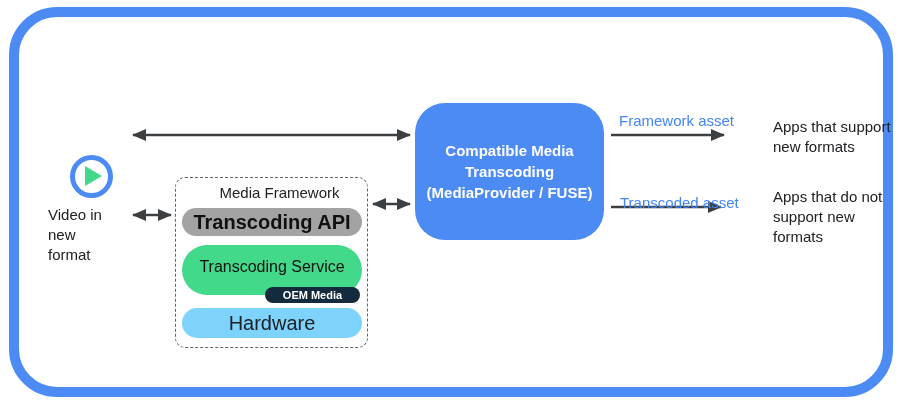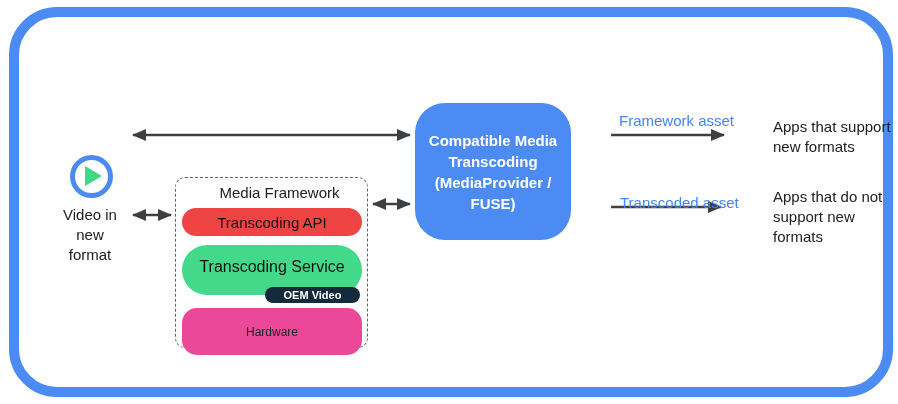--- a/index.html
+++ b/index.html
@@ -40,21 +40,21 @@
     width: 0; height: 0;
     border-top: 10px solid transparent;
     border-bottom: 10px solid transparent;
     border-left: 17px solid #3FD989;
   }
 
   .source-label {
     position: absolute;
     left: 48px; top: 205px;
     width: 84px;
-    text-align: center;
+    text-align: left;
     font-size: 15px;
     line-height: 20px;
     color: #202124;
   }
 
   
   .framework-box {
     position: absolute;
     left: 175px; top: 177px;
     width: 193px; height: 171px;
@@ -74,51 +74,51 @@
     position: absolute;
     display: flex;
     align-items: center;
     justify-content: center;
     text-align: center;
   }
   .pill-api {
     left: 182px; top: 208px;
     width: 180px; height: 28px;
     border-radius: 14px;
-    background: #ef4444;
-    font-size: 15px; font-weight: normal; color: #111;
+    background: #a3a3a3;
+    font-size: 20px; font-weight: bold; color: #111;
   }
   .pill-service {
     left: 182px; top: 245px;
     width: 180px; height: 50px;
     border-radius: 29px;
     background: #42D98A;
     font-size: 16px; font-weight: normal; color: #111;
   }
   .pill-service span { position: relative; top: -3px; }
   .pill-oem {
     left: 265px; top: 287px;
     width: 95px; height: 16px;
     border-radius: 9px;
     background: #142A3D;
     font-size: 11px; font-weight: bold; color: #ffffff;
   }
   .pill-hardware {
     left: 182px; top: 308px;
-    width: 180px; height: 47px;
+    width: 180px; height: 30px;
     border-radius: 15px;
-    background: #ec4899;
-    font-size: 12px; color: #202124;
+    background: #7dd3fc;
+    font-size: 20px; color: #202124;
   }
 
   
   .transcoder-box {
     position: absolute;
     left: 415px; top: 103px;
-    width: 156px; height: 137px;
+    width: 189px; height: 137px;
     border-radius: 30px;
     background: #4C8BF4;
     display: flex;
     align-items: center;
     justify-content: center;
     text-align: center;
     color: #ffffff;
     font-size: 15px;
     font-weight: bold;
     line-height: 21px;
@@ -176,21 +176,21 @@
   <div class="source-label preline">Video in
 new
 format</div>
 
   <div class="framework-box"></div>
   <div class="framework-title">Media Framework</div>
   <div class="pill pill-api">Transcoding API</div>
   <div class="pill pill-service">
     <span>Transcoding Service</span>
   </div>
-  <div class="pill pill-oem">OEM Video</div>
+  <div class="pill pill-oem">OEM Media</div>
   <div class="pill pill-hardware">Hardware</div>
 
   <div class="transcoder-box preline">Compatible Media
 Transcoding
 (MediaProvider / FUSE)</div>
 
   <div class="asset-label asset-original">Framework asset</div>
   <div class="asset-label asset-transcoded">Transcoded asset</div>
   <div class="apps-label apps-support preline">Apps that support
 new formats</div>

